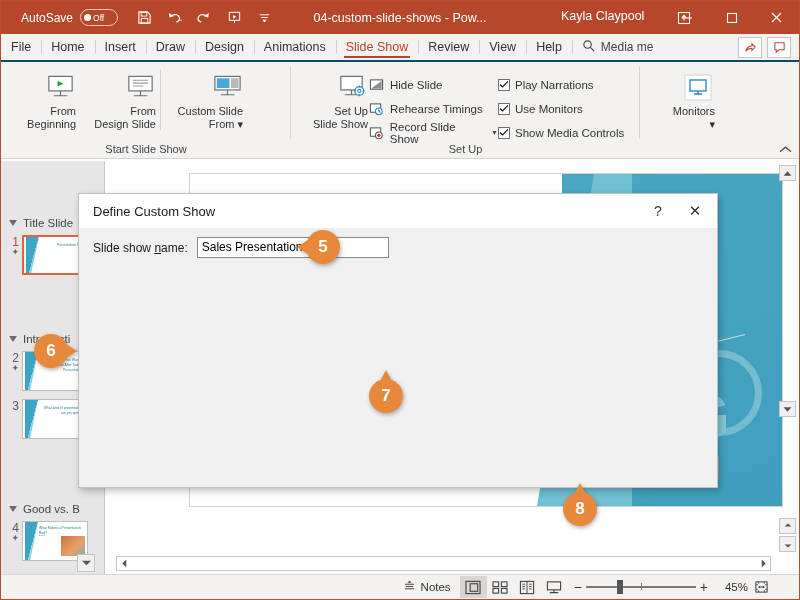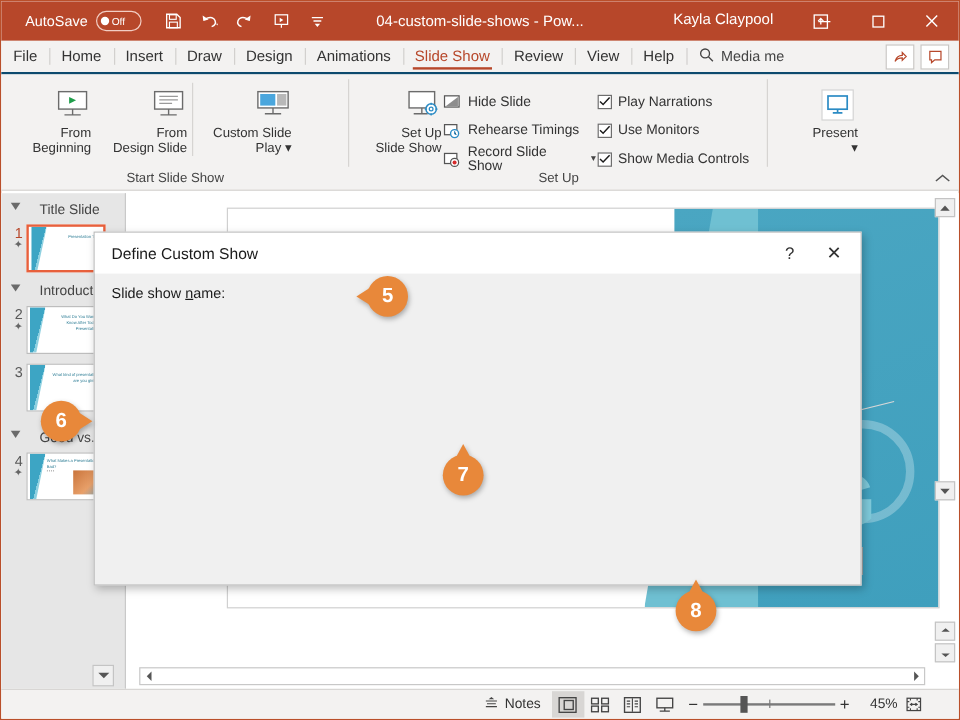--- a/index.html
+++ b/index.html
@@ -92,21 +92,21 @@
   .cbx svg { display: block; }
   .caret { font-size: 7px; color: #444; }
   .ribbon-collapse { position: absolute; right: 7px; bottom: 2px; color: #555; font-size: 11px; }
 
   
   .workspace { position: absolute; left:0; right:0; top: 160px; bottom: 25px; background: #fff; }
   .thumbpane {
     position: absolute; left: 0; top: 0; width: 104px; bottom: 0;
     background: #e6e6e6; border-right: 1px solid #c9c9c9; overflow: hidden;
   }
-  .sect-head { display: flex; align-items: flex-start; gap: 16px; padding: 8px 0 4px 8px; font-size: 11.5px; color: #444; }
+  .sect-head { display: flex; align-items: center; gap: 6px; padding: 8px 0 4px 8px; font-size: 11.5px; color: #444; margin-top: 48px; }
   .sect-tri { width: 0; height: 0; border-left: 4px solid transparent; border-right: 4px solid transparent;
               border-top: 6px solid #6b6b6b; }
   .thumb-row { display: flex; align-items: flex-start; padding: 2px 0 2px 6px; gap: 3px;}
   .thumb-num { width: 12px; font-size: 12px; color: #595959; text-align: right; line-height: 14px;}
   .thumb-num.sel { color: #b7472a; }
   .thumb-star { font-size: 9px; color: #666; text-align: right; width:12px; margin-top:-2px;}
   .thumb {
     width: 66px; height: 40px; background: #fff; border: 1px solid #bdbdbd; position: relative; overflow: hidden;
   }
   .thumb.sel { border: 2px solid #e8603c; }
@@ -384,21 +384,21 @@
       <div class="bigbtn" style="width:78px;">
         <span class="ico">
           <svg width="31" height="28" viewBox="0 0 32 28">
               <rect x="3" y="2" width="26" height="14" fill="#fff" stroke="#6b6b6b" stroke-width="1.2"></rect>
               <rect x="5" y="4" width="13" height="10" fill="#4aa6dd"></rect>
               <rect x="19.5" y="4" width="8" height="10" fill="#b8b8b8"></rect>
               <path d="M16 16v5M9 21h14" stroke="#6b6b6b" stroke-width="1.2"></path>
             </svg>
         </span>
         <span>Custom Slide</span>
-        <span>Play ▾</span>
+        <span>From ▾</span>
       </div>
     </div>
     <div class="rgroup-label">Start Slide Show</div>
   </div>
 
   <div class="rgroup" style="width:349px;">
     <div class="rgroup-body">
       <div class="bigbtn" style="width:74px;">
         <span class="ico">
           <svg width="31" height="28" viewBox="0 0 32 28">
@@ -477,21 +477,21 @@
   <div class="rgroup nosep" style="width:90px;">
     <div class="rgroup-body">
       <div class="bigbtn" style="width:72px;">
         <span class="ico">
           <svg width="34" height="30" viewBox="0 0 34 30">
               <rect x="4" y="2" width="26" height="25" fill="#fff" stroke="#d4d4d4" stroke-width="1"></rect>
               <rect x="9" y="7" width="16" height="11" fill="none" stroke="#2b8bc4" stroke-width="1.4"></rect>
               <path d="M17 18v3M13 21h8" stroke="#2b8bc4" stroke-width="1.4"></path>
             </svg>
         </span>
-        <span>Present</span>
+        <span>Monitors</span>
         <span>▾</span>
       </div>
     </div>
     <div class="rgroup-label"></div>
   </div>
 
   <div class="ribbon-collapse">
     <svg width="13" height="9" viewBox="0 0 14 9">
         <path d="M1 7 7 2l6 5" fill="none" stroke="#555" stroke-width="1.4"></path>
       </svg>
@@ -669,20 +669,21 @@
 <div class="dialog">
   <div class="dlg-title">
     <span>Define Custom Show</span>
     <span class="dlg-title-right">
       <span class="dlg-help">?</span>
       <span class="dlg-close">✕</span>
     </span>
   </div>
   <div class="dlg-row">
     <span class="dlg-lab"><span>Slide show </span><u>n</u><span>ame:</span></span>
+    <span class="name-input">Sales Presentation</span>
   </div>
 </div>
 
 <div class="listbox-wrap-left">
   <div class="lb-head"><span>Slides in </span><u>p</u><span>resentation:</span></div>
   <div class="lb-body">
     <div class="lb-item">
         <span class="lb-cb"></span>
         <span>1. Slide 1</span>
       </div>

